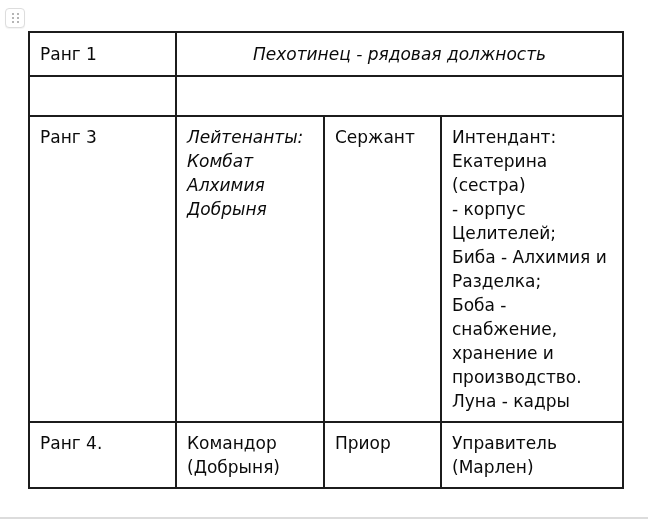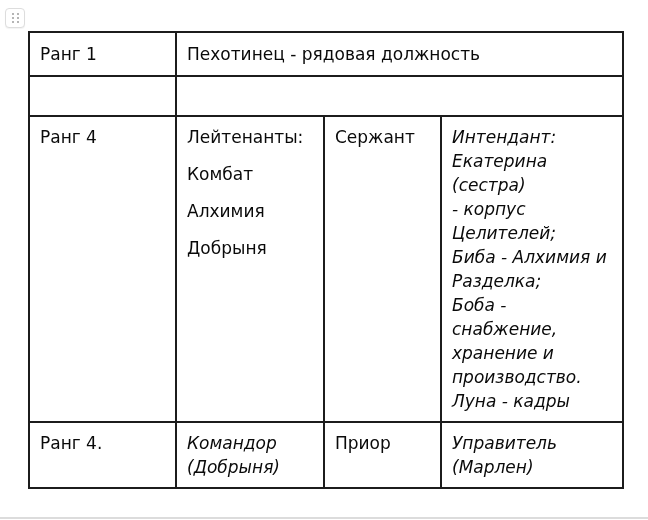--- a/index.html
+++ b/index.html
@@ -60,25 +60,25 @@
     line-height: 24px;
   }
   table.ranks td {
     border: 2px solid #1c1c1c;
     padding: 8px 10px;
     vertical-align: top;
     overflow: hidden;
     box-sizing: border-box;
   }
   tr.r-mid td { vertical-align: middle; }
-  td.center { text-align: left; }
-  td.preline { white-space: pre-line; font-style: italic; }
+  td.center { text-align: center; font-style: italic; }
+  td.preline { white-space: pre-line; }
 
-  .cellpar { margin: 0; }
-  .cellpar + .cellpar { margin-top: 13px; }
+  .cellpar { margin: 0; font-style: italic; }
+  .cellpar + .cellpar { }
 
   
   .bottom-divider {
     position: absolute;
     left: 0;
     top: 517px;
     width: 648px;
     height: 2px;
     background: #dcdcdc;
   }
@@ -113,21 +113,21 @@
       <td colspan="3" class="center">Пехотинец - рядовая должность</td>
     </tr>
 
     <tr class="r-mid" style="height:40px">
       <td></td>
       <td colspan="3"></td>
     </tr>
 
 
     <tr style="height:241px">
-      <td>Ранг 4</td>
+      <td>Ранг 3</td>
       <td>
         <p class="cellpar">Лейтенанты:</p>
         <p class="cellpar">Комбат</p>
         <p class="cellpar">Алхимия</p>
         <p class="cellpar">Добрыня</p>
       </td>
       <td>Сержант</td>
       <td class="preline">Интендант:
 Екатерина (сестра)
 - корпус

